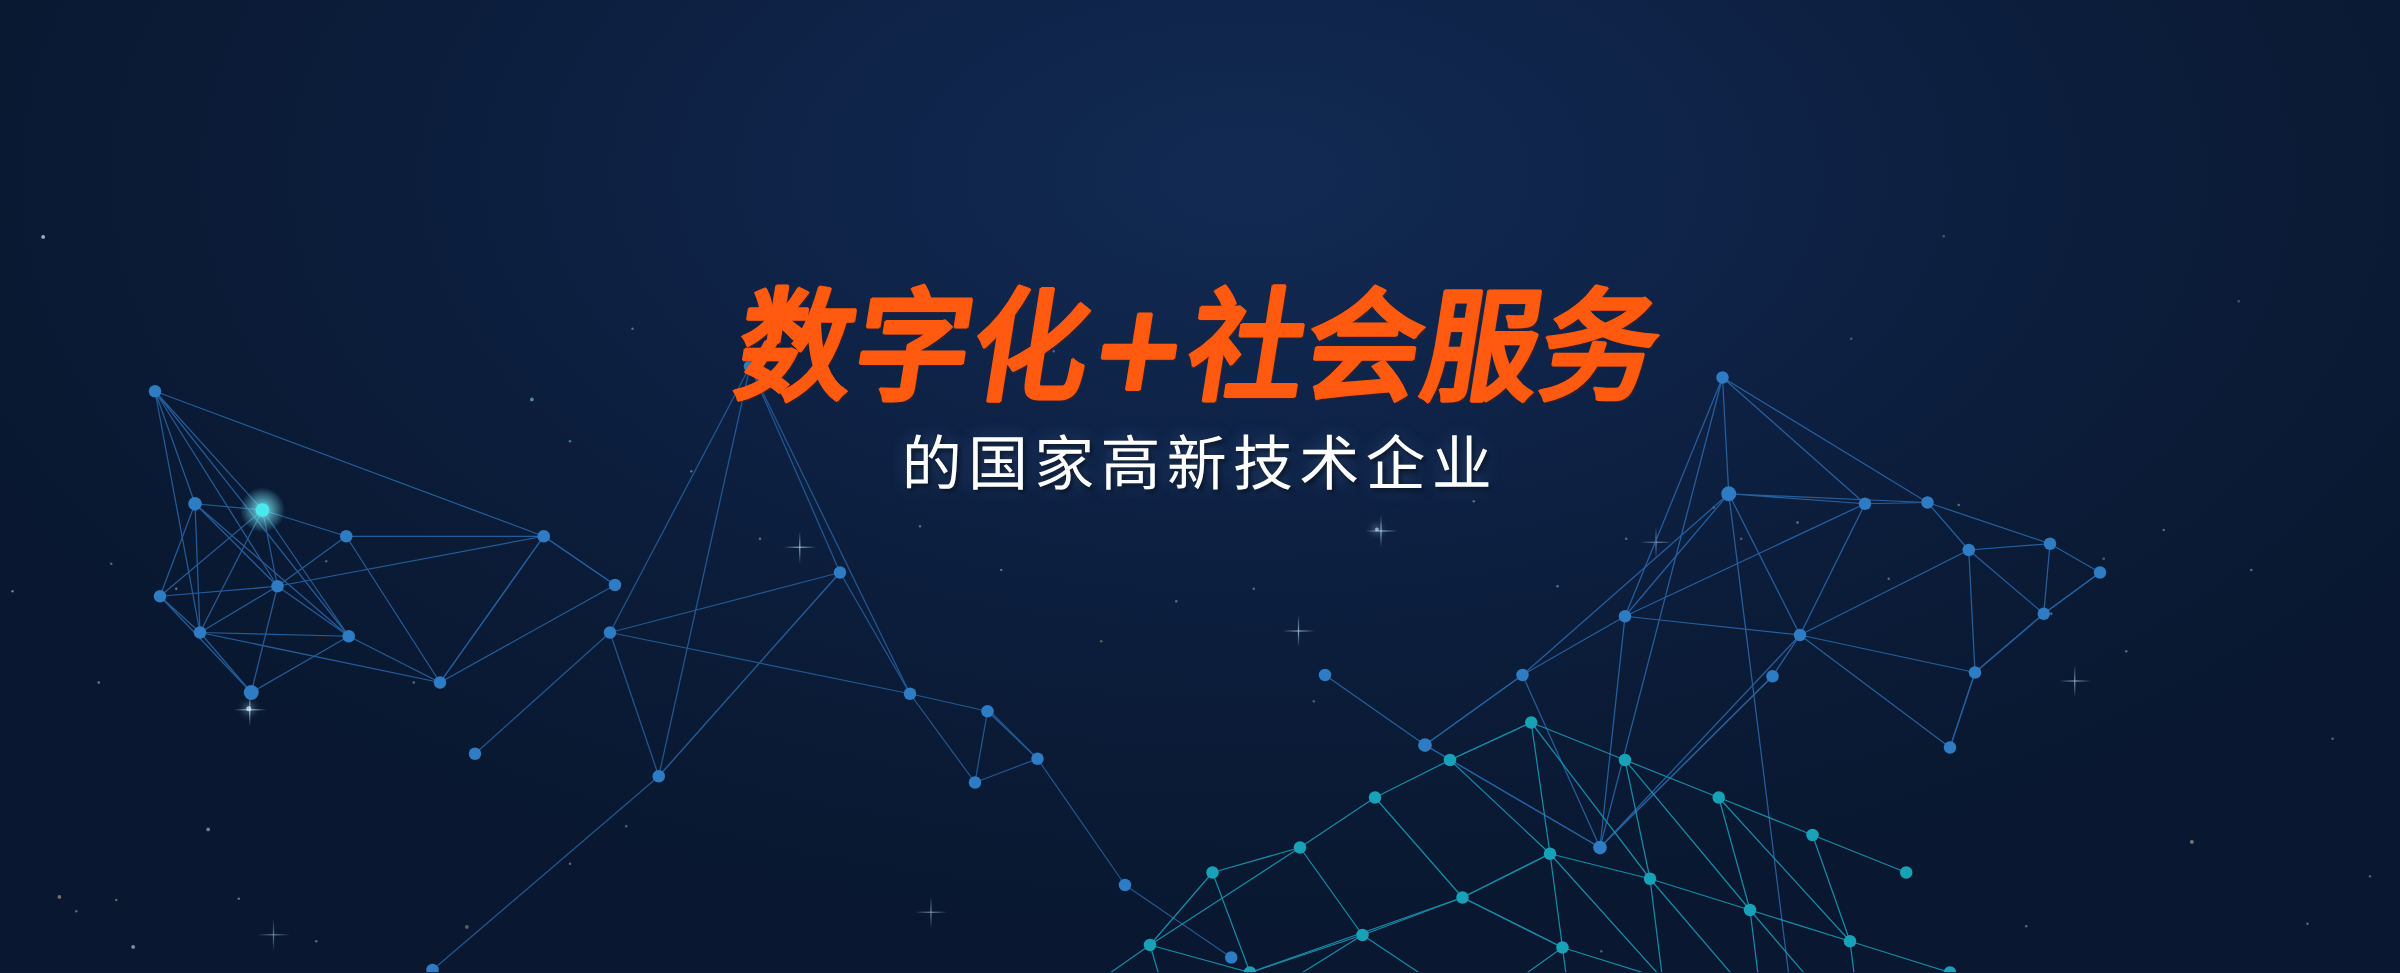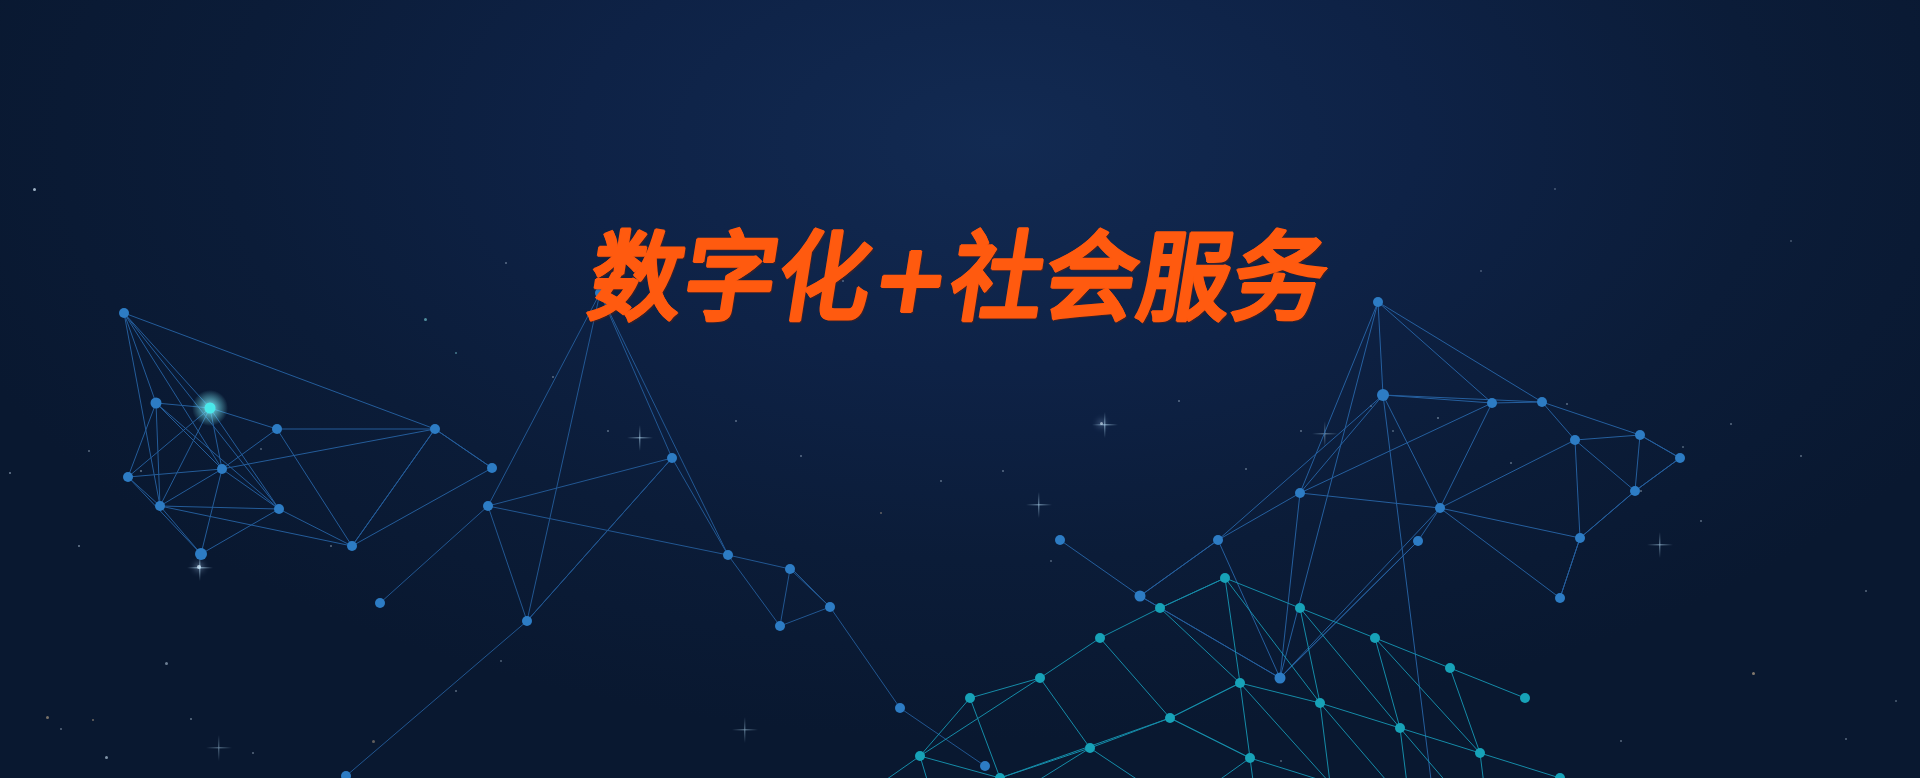--- a/index.html
+++ b/index.html
@@ -398,15 +398,16 @@
 
       <g>
         <circle cx="210" cy="130" r="18" fill="url(#glowTeal)"></circle>
         <circle cx="210" cy="130" r="5.5" fill="#49e8ea"></circle>
       </g>
     </svg>
   </div>
 
   <div class="hero-text">
     <h1 class="hero-title">数字化+社会服务</h1>
+    <div class="hero-subtitle">的国家高新技术企业</div>
   </div>
 
 </div>
 
 </body></html>

